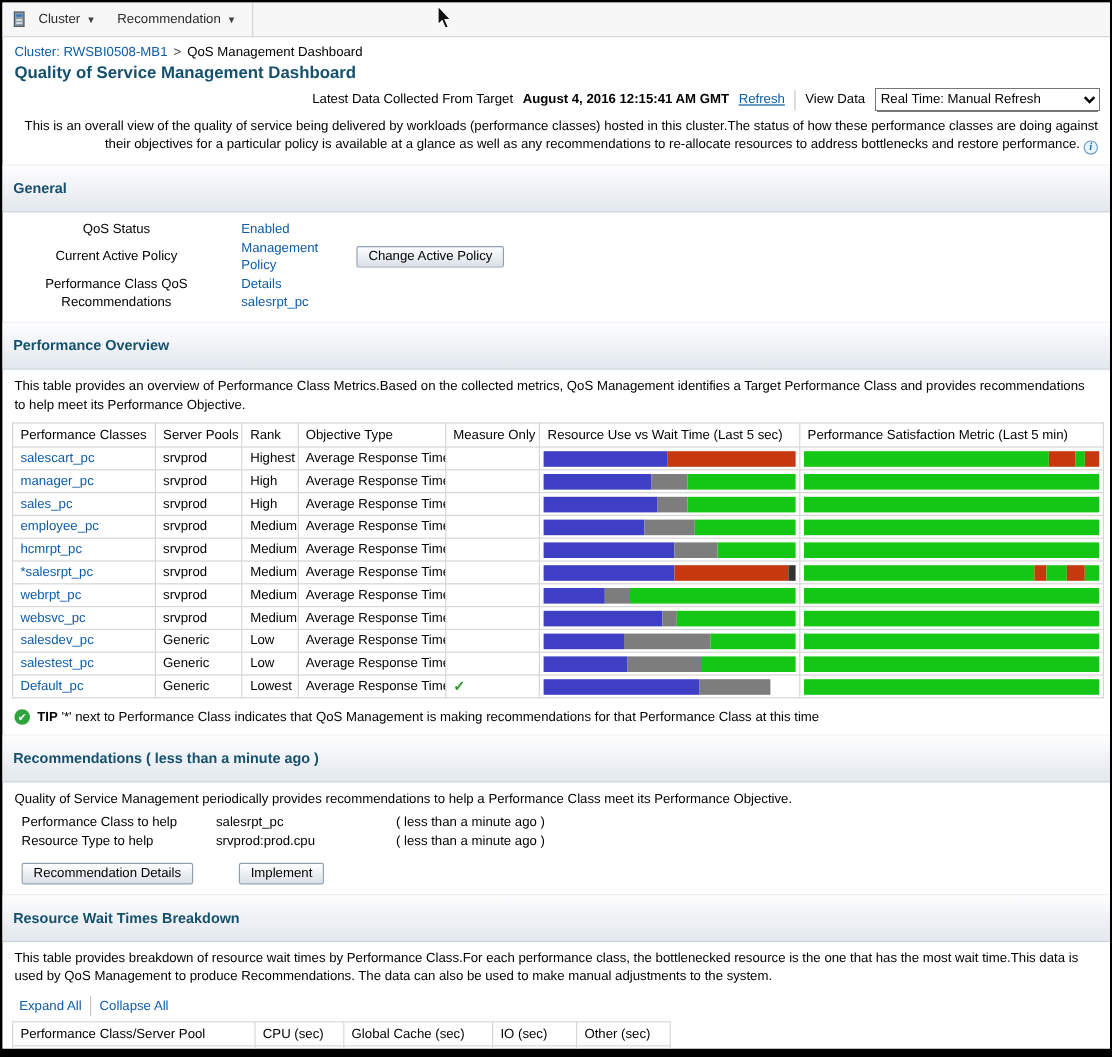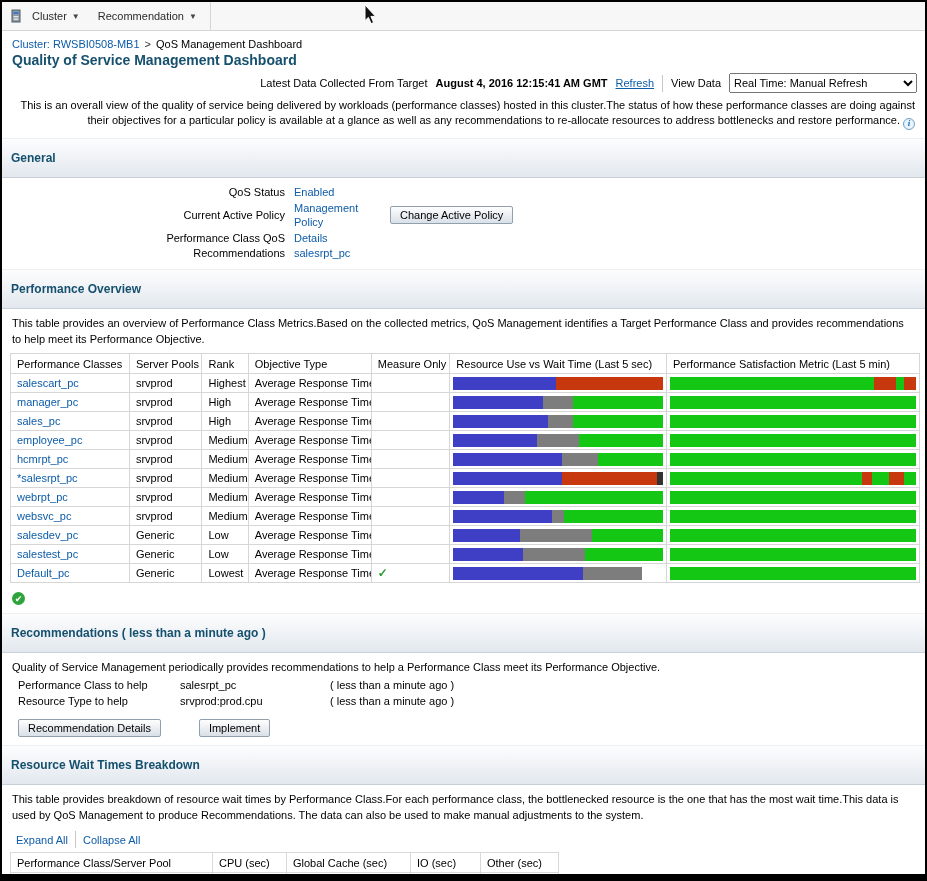--- a/index.html
+++ b/index.html
@@ -30,21 +30,21 @@
     border:1px solid #6f9fc8; border-radius:50%; background:#e9f3fc; color:#1b6ca8; font-size:9px;
     font-family:"Liberation Serif", serif; font-style:italic; font-weight:bold; vertical-align:-2px; margin-left:3px;}
   
   .section-bar { height:40px; display:flex; align-items:center; padding:0 9px; margin-top:5px;
     background:linear-gradient(#fdfdfe,#e2e8ee); border-top:1px solid #edf0f3; border-bottom:1px solid #c7d0d9;
     font-weight:bold; font-size:12px; color:#15506e; }
   .desc { margin:7px 10px 6px; line-height:1.4; }
   
   .gen-block { margin:8px 0 10px; }
   .gen-row { display:flex; align-items:center; margin:3px 0; }
-  .gen-label { width:292px; text-align:right; padding-right:9px; }
+  .gen-label { width:199px; text-align:center; padding-right:9px; }
   .gen-value { margin-right:8px; }
   .gen-value-narrow { width:88px; line-height:1.3; }
   .btn { font:11px "Liberation Sans", sans-serif; padding:2px 9px; color:#000;
     background:linear-gradient(#fefefe,#d9e0e7); border:1px solid #92a0ae; border-radius:2px; cursor:pointer; }
   
   table { border-collapse:collapse; table-layout:fixed; }
   .perf-table { margin:4px 8px 2px; width:910px; border:1px solid #b9b9b9; }
   .perf-table th, .perf-table td { border:1px solid #d6d6d6; padding:2px 6px; text-align:left;
     font-weight:normal; white-space:nowrap; overflow:hidden; height:19px; }
   .perf-table thead th { background:#fff; height:20px; }
@@ -378,20 +378,21 @@
             <div class="bar">
               <div class="bar-seg" style="width: 100%; background: rgb(21, 199, 21);"></div>
             </div>
           </td>
         </tr>
       </tbody>
   </table>
 
   <div class="tip-row">
     <span class="tip-icon">✔</span>
+    <span><span class="bold">TIP</span> <span>'*' next to Performance Class indicates that QoS Management is making recommendations for that Performance Class at this time</span></span>
   </div>
 
   <div class="section-bar">
     <span>Recommendations ( less than a minute ago )</span>
   </div>
   <div class="desc" style="margin-bottom:2px;">Quality of Service Management periodically provides recommendations to help a Performance Class meet its Performance Objective.</div>
 
   <div class="rec-row">
     <span class="rec-label">Performance Class to help</span>
     <span class="rec-value">salesrpt_pc</span>

